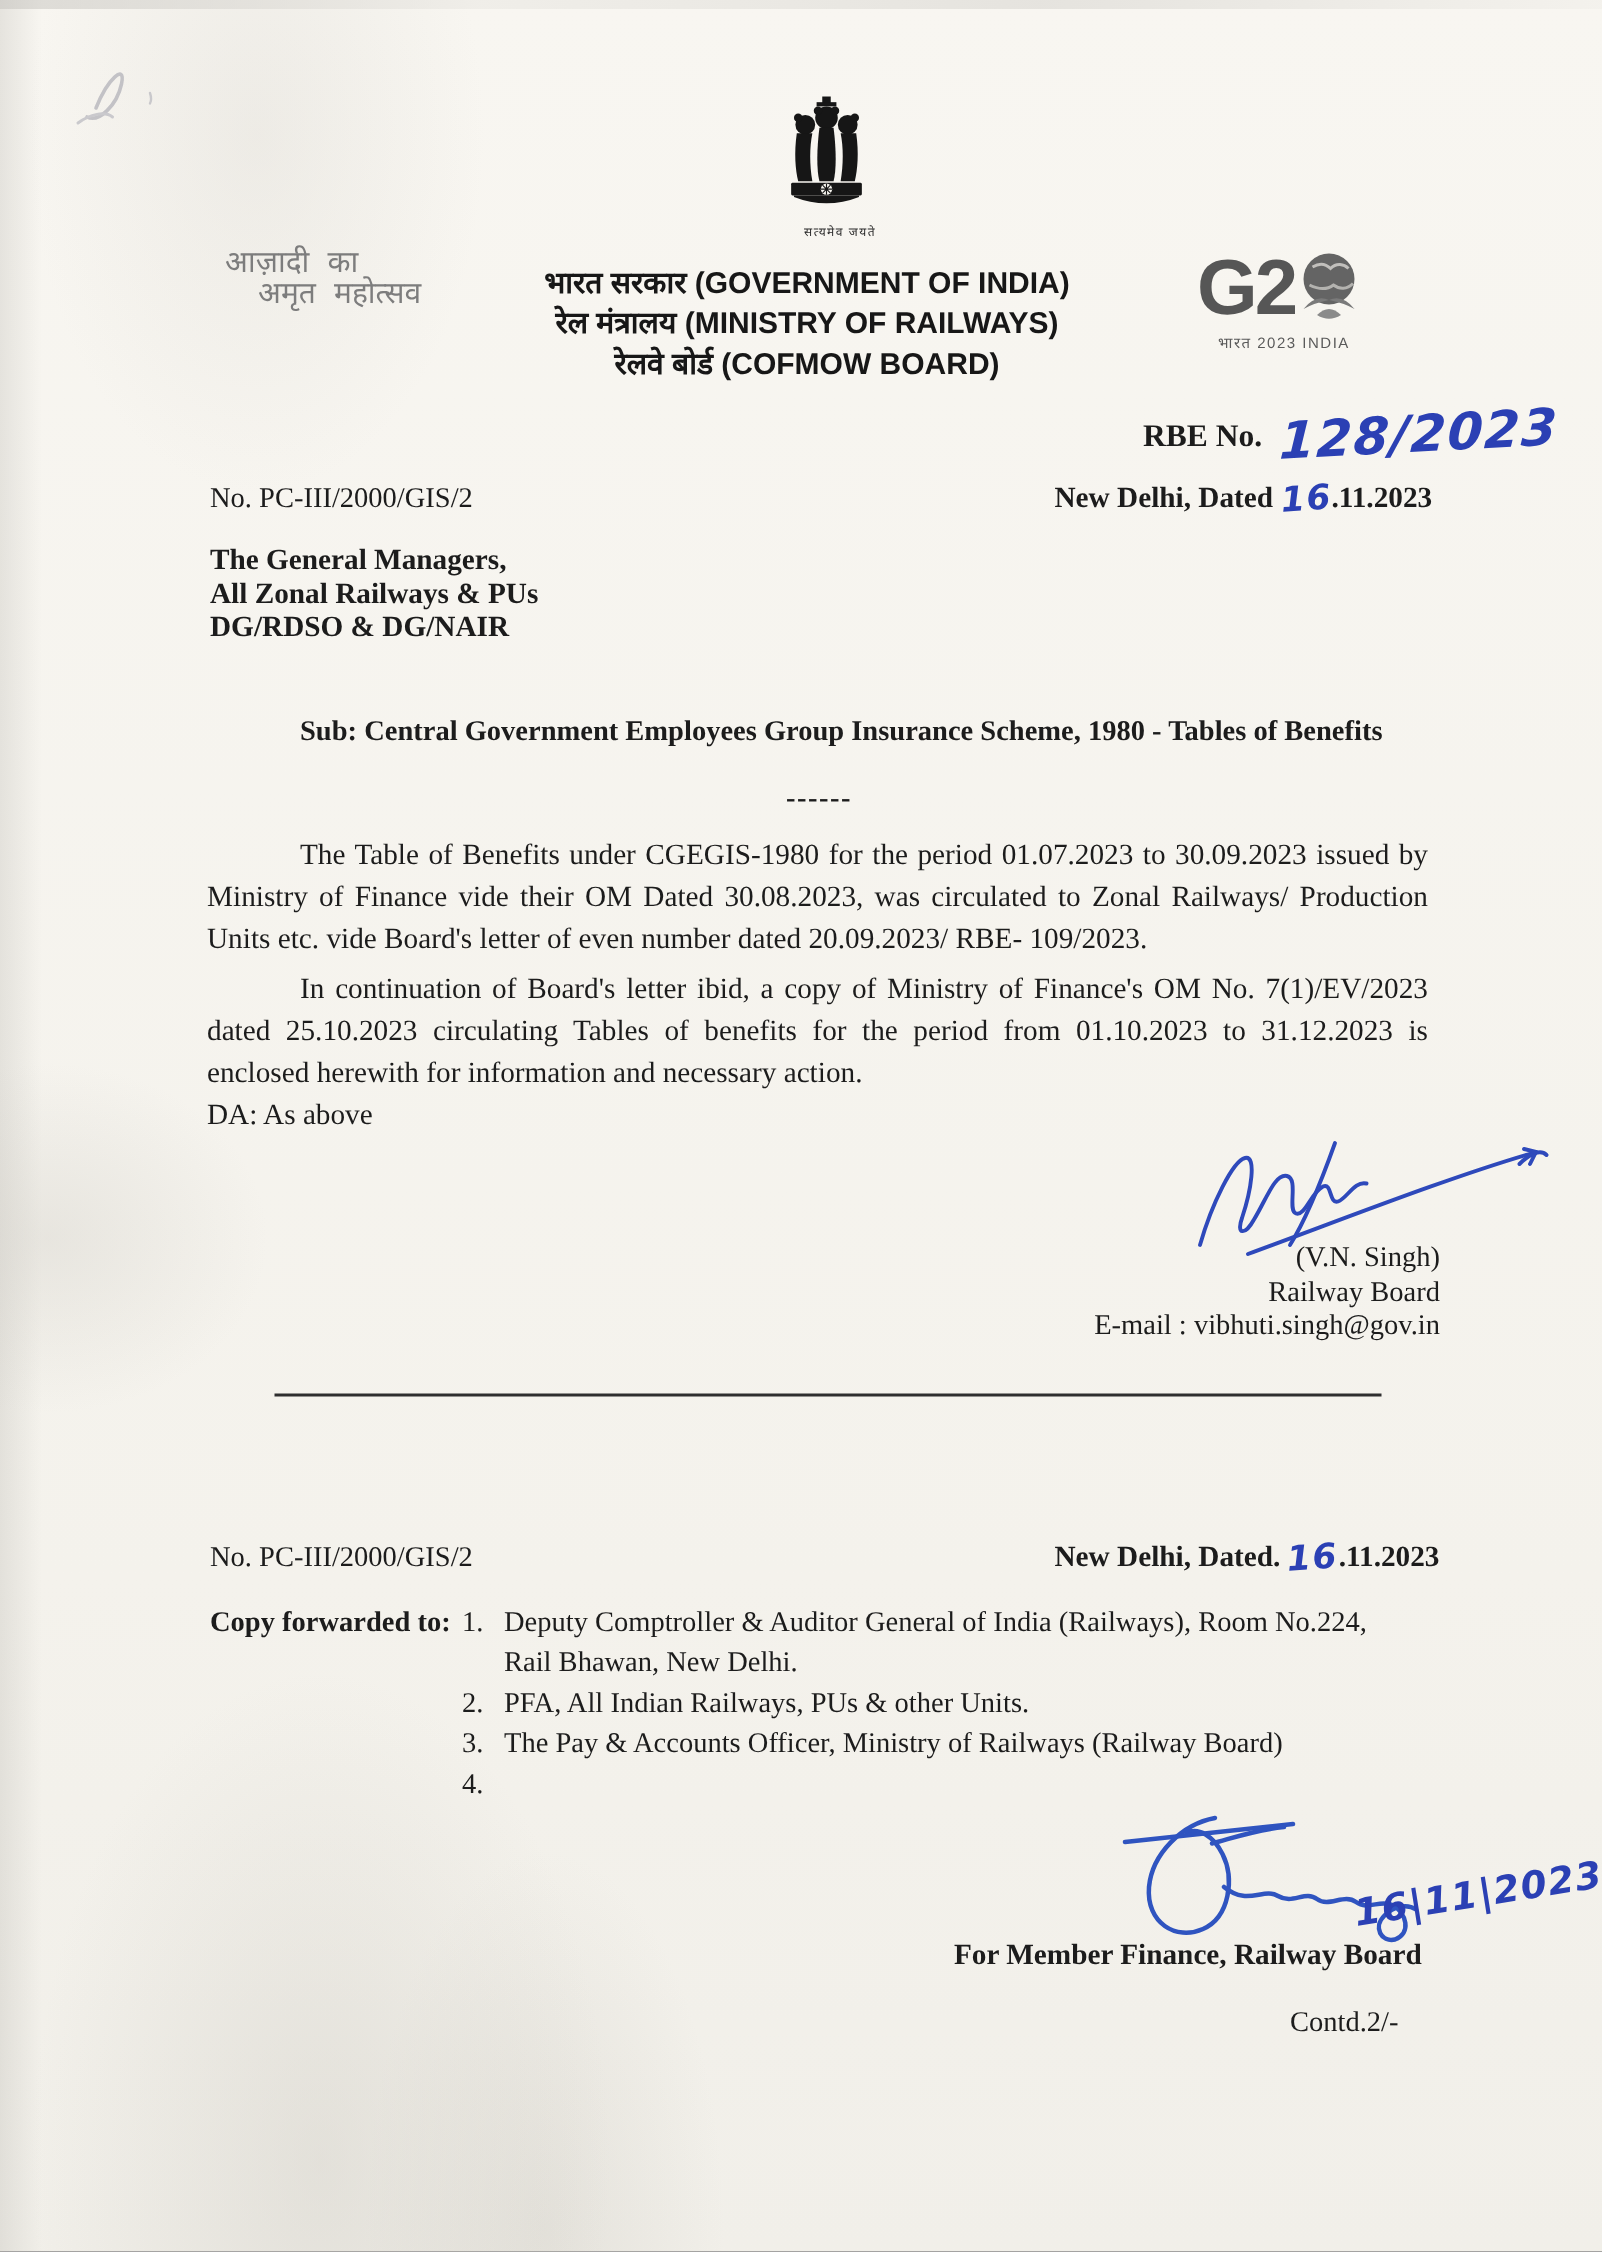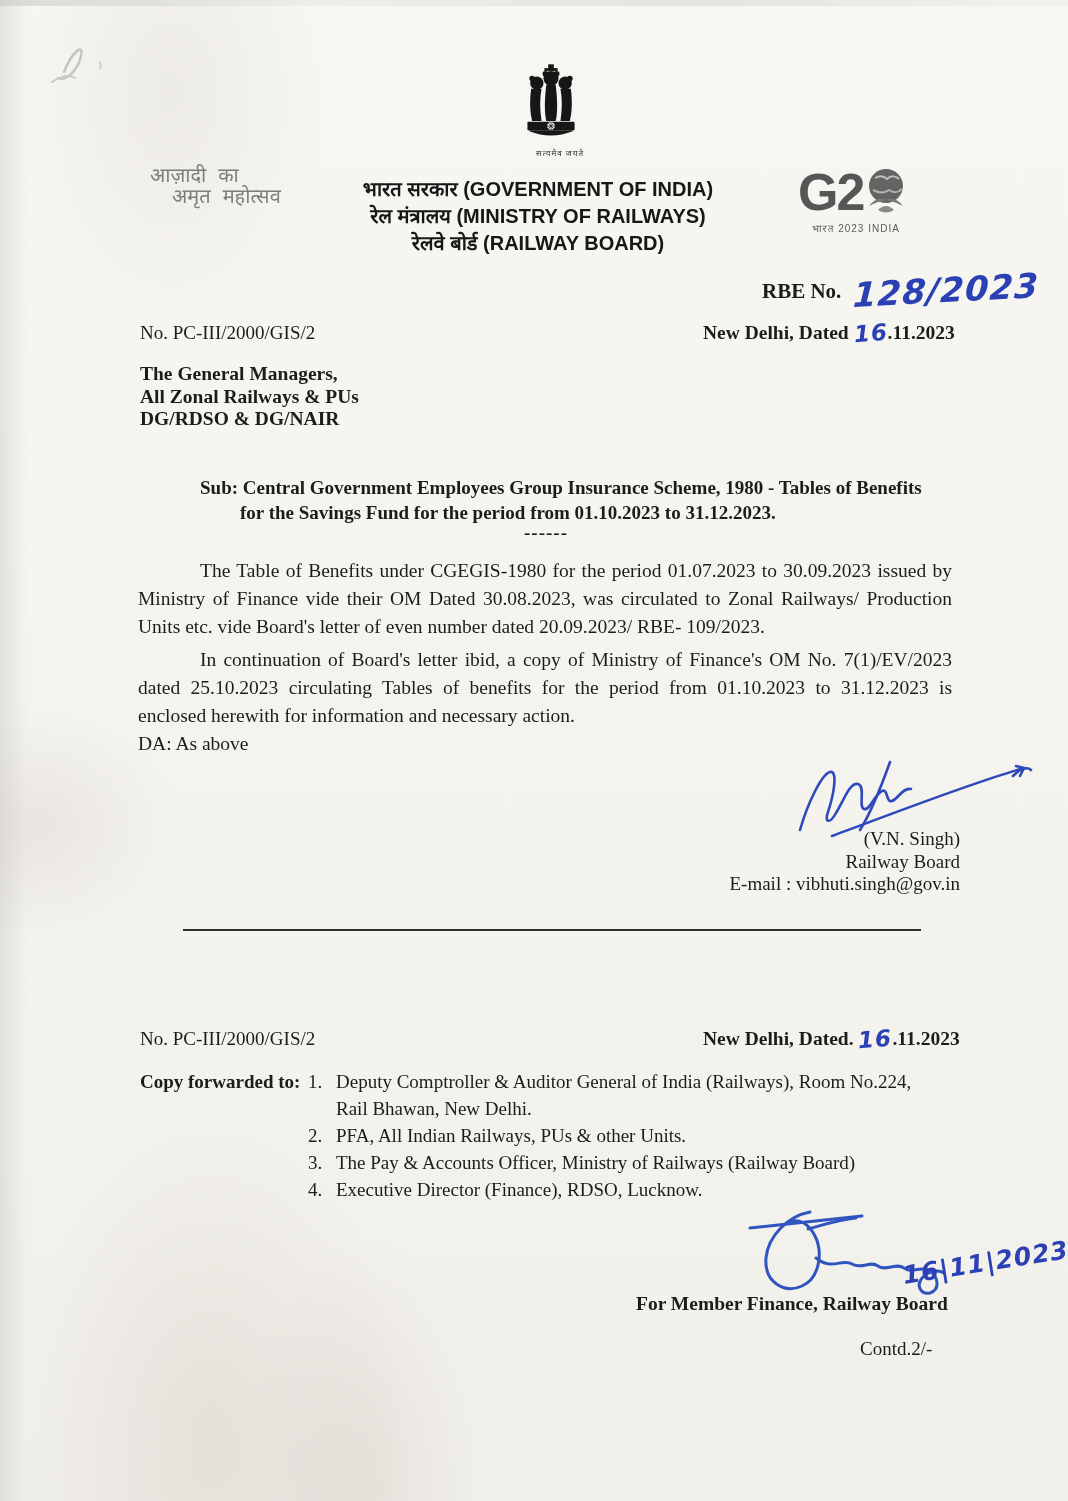--- a/index.html
+++ b/index.html
@@ -119,21 +119,21 @@
   </div>
 
   <div class="abs azadi">
     <div class="az-hi">आज़ादी का</div>
     <div class="az-hi l2">अमृत महोत्सव</div>
   </div>
 
   <div class="abs org-block sans">
     <div>भारत सरकार (GOVERNMENT OF INDIA)</div>
     <div>रेल मंत्रालय (MINISTRY OF RAILWAYS)</div>
-    <div>रेलवे बोर्ड (RAILWAY BOARD)</div>
+    <div>रेलवे बोर्ड (COFMOW BOARD)</div>
   </div>
 
   <div class="abs g20">
     <div class="g20-row">
       <span class="g20-text">G2</span>
       <svg width="46" height="52" viewBox="0 0 46 52">
         <circle cx="23" cy="20" r="17" fill="#646464"></circle>
         <path d="M12,12 c5,-3 9,-2 12,1 c4,-4 9,-3 12,0" stroke="#e8e6e1" stroke-width="2" fill="none" opacity=".7"></path>
         <path d="M10,24 c6,3 12,3 16,0 c4,3 9,3 13,-1" stroke="#e8e6e1" stroke-width="2" fill="none" opacity=".6"></path>
         <path d="M6,40 q8,-10 17,-6 q-10,2 -17,6 Z" fill="#7a7a7a"></path>
@@ -155,21 +155,20 @@
   </div>
 
   <div class="abs addressee">
     <div>The General Managers,</div>
     <div>All Zonal Railways &amp; PUs</div>
     <div>DG/RDSO &amp; DG/NAIR</div>
   </div>
 
   <div class="abs subject">
     <div>Sub: Central Government Employees Group Insurance Scheme, 1980 - Tables of Benefits</div>
-    <div class="l2">for the Savings Fund for the period from 01.10.2023 to 31.12.2023.</div>
   </div>
   <div class="abs dashes">------</div>
 
   <div class="abs para" style="top:557px">The Table of Benefits under CGEGIS-1980 for the period 01.07.2023 to 30.09.2023 issued by Ministry of Finance vide their OM Dated 30.08.2023, was circulated to Zonal Railways/ Production Units etc. vide Board's letter of even number dated 20.09.2023/ RBE- 109/2023.</div>
   <div class="abs para" style="top:646px">In continuation of Board's letter ibid, a copy of Ministry of Finance's OM No. 7(1)/EV/2023 dated 25.10.2023 circulating Tables of benefits for the period from 01.10.2023 to 31.12.2023 is enclosed herewith for information and necessary action.</div>
   <div class="abs da">DA: As above</div>
 
   <svg class="abs sig1" width="285" height="95" viewBox="0 0 285 95">
     <g fill="none" stroke="#2e49bb" stroke-width="2.6" stroke-linecap="round">
       <path d="M30,80 C38,52 52,24 60,22 C68,20 64,44 58,62 C54,73 60,74 66,63 C74,50 80,32 88,34 C96,36 88,57 94,59 C100,61 104,45 112,41 C118,38 116,53 122,51 C128,49 133,37 141,39"></path>
@@ -203,21 +202,20 @@
       <div class="copy-item">
         <span class="copy-num">2.</span>
         <span>PFA, All Indian Railways, PUs &amp; other Units.</span>
       </div>
       <div class="copy-item">
         <span class="copy-num">3.</span>
         <span>The Pay &amp; Accounts Officer, Ministry of Railways (Railway Board)</span>
       </div>
       <div class="copy-item">
         <span class="copy-num">4.</span>
-        <span>Executive Director (Finance), RDSO, Lucknow.</span>
       </div>
     </div>
   </div>
 
   <svg class="abs sig2" width="245" height="108" viewBox="0 0 245 108">
     <g fill="none" stroke="#2f54c0" stroke-width="3" stroke-linecap="round">
       <path d="M88,16 C66,20 46,40 44,62 C42,86 62,98 80,90 C98,82 101,56 93,40 C87,28 77,22 69,26"></path>
       <path d="M28,32 L140,20"></path>
       <path d="M134,22 C114,24 98,30 86,33"></path>
       <path d="M94,62 C110,75 120,62 130,68 C140,74 148,64 156,70 C164,76 174,66 182,72 C190,78 198,70 206,74"></path>

